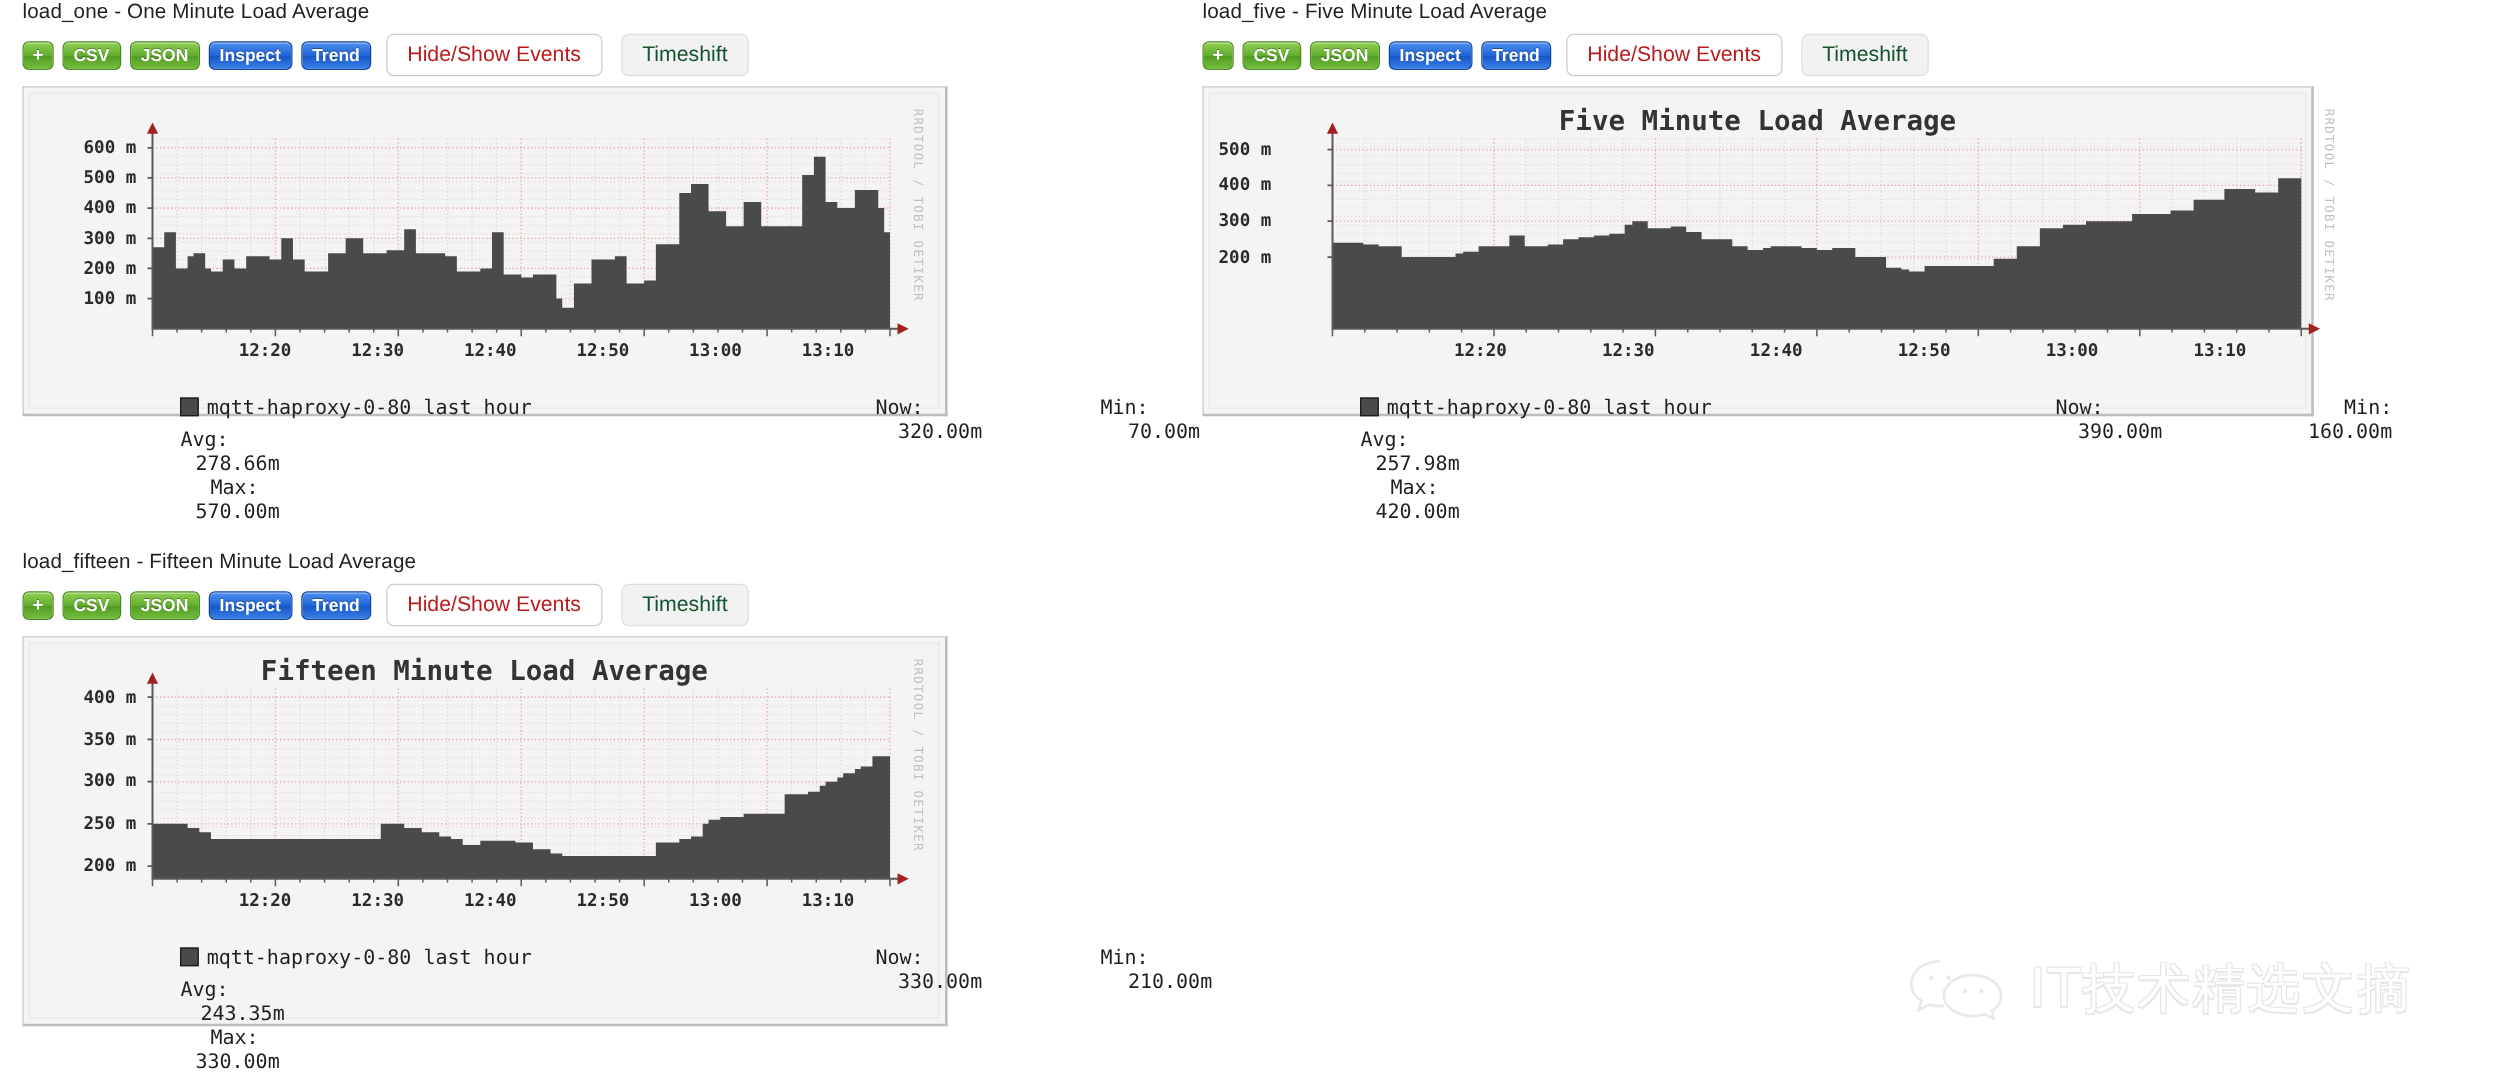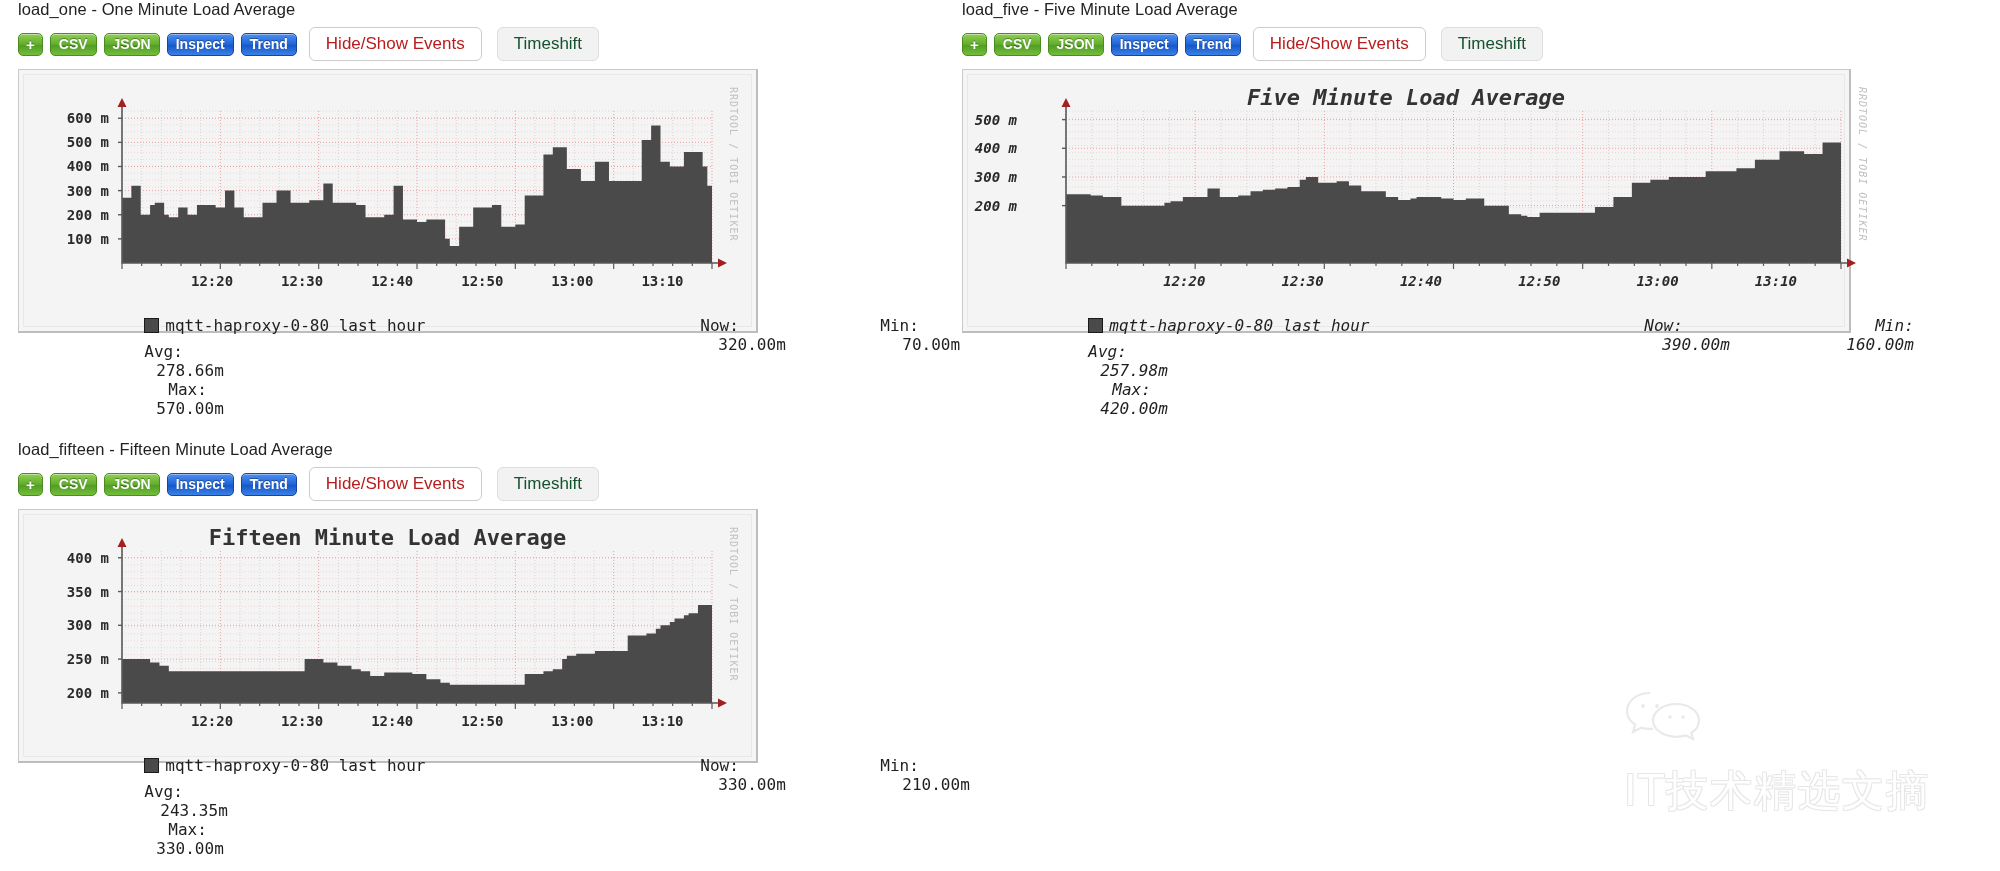--- a/index.html
+++ b/index.html
@@ -164,21 +164,20 @@
 
   
   #wechat-watermark {
     position: absolute;
     right: 70px;
     bottom: 52px;
     display: flex;
     gap: 20px;
     opacity: 0.55;
     pointer-events: none;
-    flex-direction: column;
   }
   #wechat-watermark .wm-text {
     font-family: "DejaVu Sans", sans-serif;
     font-size: 42px;
     color: #ffffff;
     text-shadow:
       -1px -1px 0 #d4d4d4, 1px -1px 0 #d4d4d4,
       -1px  1px 0 #d4d4d4, 1px  1px 0 #d4d4d4;
     letter-spacing: 2px;
     white-space: nowrap;
@@ -345,21 +344,21 @@
     <div class="panel-title">load_five - Five Minute Load Average</div>
     <div class="toolbar">
       <span class="pill green plus">+</span>
       <span class="pill green">CSV</span>
       <span class="pill green">JSON</span>
       <span class="pill blue">Inspect</span>
       <span class="pill blue">Trend</span>
       <span class="btn btn-primary">Hide/Show Events</span>
       <span class="btn btn-muted">Timeshift</span>
     </div>
-    <div class="graph-frame" style="width:889px; height:264px;font-style:italic;">
+    <div class="graph-frame" style="width:889px; height:264px;">
       <div class="graph-inner">
         <div class="graph-title" style="top:10px; font-size:22px;">Five Minute Load Average</div>
         <div class="rrd-watermark" style="left:900px; top:12px;">RRDTOOL / TOBI OETIKER</div>
         <div class="plot" style="left:0; top:0; right:0; bottom:0;">
             <svg width="915" height="256" style="position: absolute; left: 0px; top: 0px;">
               <line x1="98" x2="873" y1="188" y2="188" stroke="#f2d6d6" stroke-width="1" stroke-dasharray="1 2"></line>
               <line x1="98" x2="873" y1="181.0909090909091" y2="181.0909090909091" stroke="#f2d6d6" stroke-width="1" stroke-dasharray="1 2"></line>
               <line x1="98" x2="873" y1="174.1818181818182" y2="174.1818181818182" stroke="#f2d6d6" stroke-width="1" stroke-dasharray="1 2"></line>
               <line x1="98" x2="873" y1="167.27272727272728" y2="167.27272727272728" stroke="#f2d6d6" stroke-width="1" stroke-dasharray="1 2"></line>
               <line x1="98" x2="873" y1="160.36363636363637" y2="160.36363636363637" stroke="#f2d6d6" stroke-width="1" stroke-dasharray="1 2"></line>
@@ -492,21 +491,21 @@
     <div class="panel-title">load_fifteen - Fifteen Minute Load Average</div>
     <div class="toolbar">
       <span class="pill green plus">+</span>
       <span class="pill green">CSV</span>
       <span class="pill green">JSON</span>
       <span class="pill blue">Inspect</span>
       <span class="pill blue">Trend</span>
       <span class="btn btn-primary">Hide/Show Events</span>
       <span class="btn btn-muted">Timeshift</span>
     </div>
-    <div class="graph-frame" style="width:740px; height:254px;">
+    <div class="graph-frame" style="width:740px; height:312px;">
       <div class="graph-inner">
         <div class="graph-title" style="top:10px; font-size:22px;">Fifteen Minute Load Average</div>
         <div class="rrd-watermark" style="left:715px; top:12px;">RRDTOOL / TOBI OETIKER</div>
         <div class="plot" style="left:0; top:0; right:0; bottom:0;">
             <svg width="730" height="256" style="position: absolute; left: 0px; top: 0px;">
               <line x1="98" x2="688" y1="188" y2="188" stroke="#f2d6d6" stroke-width="1" stroke-dasharray="1 2"></line>
               <line x1="98" x2="688" y1="181.0909090909091" y2="181.0909090909091" stroke="#f2d6d6" stroke-width="1" stroke-dasharray="1 2"></line>
               <line x1="98" x2="688" y1="174.1818181818182" y2="174.1818181818182" stroke="#f2d6d6" stroke-width="1" stroke-dasharray="1 2"></line>
               <line x1="98" x2="688" y1="167.27272727272728" y2="167.27272727272728" stroke="#f2d6d6" stroke-width="1" stroke-dasharray="1 2"></line>
               <line x1="98" x2="688" y1="160.36363636363637" y2="160.36363636363637" stroke="#f2d6d6" stroke-width="1" stroke-dasharray="1 2"></line>

